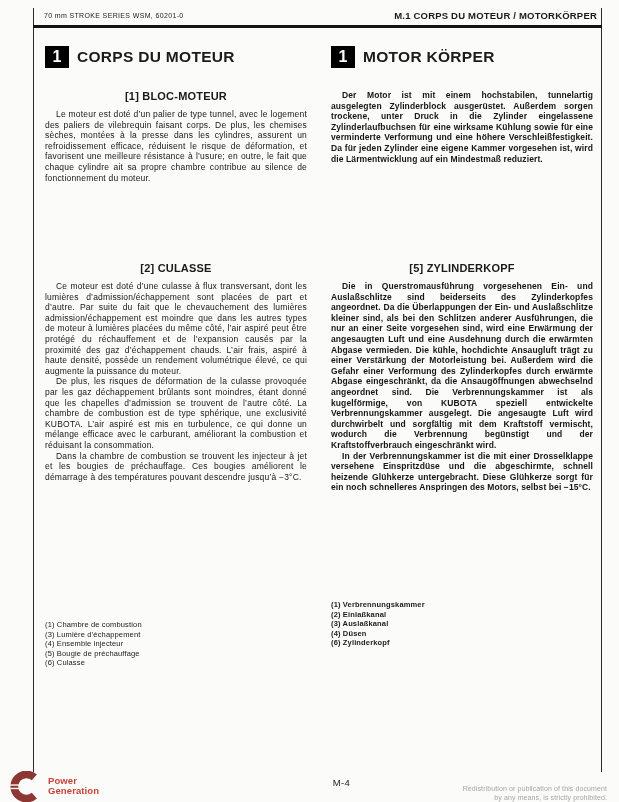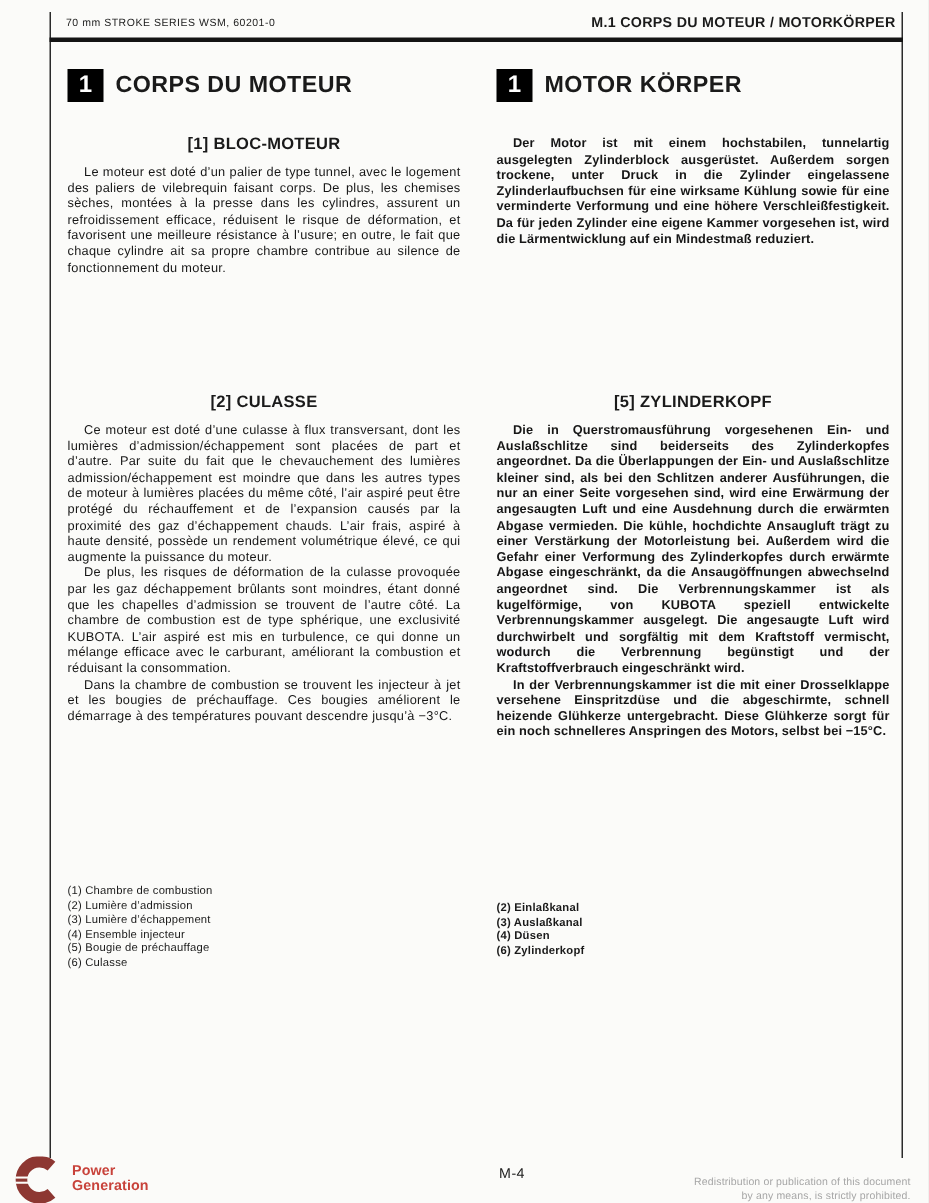--- a/index.html
+++ b/index.html
@@ -34,21 +34,21 @@
   .block { position:absolute; left:0; width:262px; }
   .block.b1 { top:46px; }
   .block.b2 { top:218px; }
   .sub-h { font-size:11px; font-weight:bold; letter-spacing:.2px; margin-bottom:7px;text-align:center; }
   .body-p {
     font-size:8.5px; line-height:10.6px; text-align:justify;
     text-indent:11px; letter-spacing:.2px; color:#161616;
   }
   .col.de .body-p { font-weight:bold; letter-spacing:.1px; }
   .legend { position:absolute; left:0; width:262px; }
-  .col.fr .legend { top:545px; }
+  .col.fr .legend { top:576px; }
   .col.de .legend { top:556px; }
   .legend-item { font-size:7.5px; line-height:9.5px; letter-spacing:.15px; }
   .col.de .legend-item { font-weight:bold; }
   .page-num {
     position:absolute; left:270px; top:777px; width:80px;
     text-align:right; font-size:9.5px; letter-spacing:.3px;
   }
   .logo { position:absolute; left:6px; top:771px; display:flex; align-items:flex-start; }
   .logo-word {
     margin-left:6px; margin-top:5px;
@@ -84,21 +84,20 @@
 
     <div class="block b2">
       <div class="sub-h">[2] CULASSE</div>
       <p class="body-p">Ce moteur est doté d’une culasse à flux transversant, dont les lumières d’admission/échappement sont placées de part et d’autre. Par suite du fait que le chevauchement des lumières admission/échappement est moindre que dans les autres types de moteur à lumières placées du même côté, l’air aspiré peut être protégé du réchauffement et de l’expansion causés par la proximité des gaz d’échappement chauds. L’air frais, aspiré à haute densité, possède un rendement volumétrique élevé, ce qui augmente la puissance du moteur.</p>
       <p class="body-p">De plus, les risques de déformation de la culasse provoquée par les gaz déchappement brûlants sont moindres, étant donné que les chapelles d’admission se trouvent de l’autre côté. La chambre de combustion est de type sphérique, une exclusivité KUBOTA. L’air aspiré est mis en turbulence, ce qui donne un mélange efficace avec le carburant, améliorant la combustion et réduisant la consommation.</p>
       <p class="body-p">Dans la chambre de combustion se trouvent les injecteur à jet et les bougies de préchauffage. Ces bougies améliorent le démarrage à des températures pouvant descendre jusqu’à −3°C.</p>
     </div>
 
     <div class="legend">
       <div class="legend-item">(1) Chambre de combustion</div>
-      <div class="legend-item">(2) Lumière d’admission</div>
       <div class="legend-item">(3) Lumière d’échappement</div>
       <div class="legend-item">(4) Ensemble injecteur</div>
       <div class="legend-item">(5) Bougie de préchauffage</div>
       <div class="legend-item">(6) Culasse</div>
     </div>
   </div>
 
   <div class="col de" lang="de">
     <div class="sec-head">
       <div class="num-box">1</div>
@@ -109,20 +108,21 @@
       <p class="body-p">Der Motor ist mit einem hochstabilen, tunnelartig ausgelegten Zylinderblock ausgerüstet. Außerdem sorgen trockene, unter Druck in die Zylinder eingelassene Zylinderlaufbuchsen für eine wirksame Kühlung sowie für eine verminderte Verformung und eine höhere Verschleißfestigkeit. Da für jeden Zylinder eine eigene Kammer vorgesehen ist, wird die Lärmentwicklung auf ein Mindestmaß reduziert.</p>
     </div>
 
     <div class="block b2">
       <div class="sub-h">[5] ZYLINDERKOPF</div>
       <p class="body-p">Die in Querstromausführung vorgesehenen Ein- und Auslaßschlitze sind beiderseits des Zylinderkopfes angeordnet. Da die Überlappungen der Ein- und Auslaßschlitze kleiner sind, als bei den Schlitzen anderer Ausführungen, die nur an einer Seite vorgesehen sind, wird eine Erwärmung der angesaugten Luft und eine Ausdehnung durch die erwärmten Abgase vermieden. Die kühle, hochdichte Ansaugluft trägt zu einer Verstärkung der Motorleistung bei. Außerdem wird die Gefahr einer Verformung des Zylinderkopfes durch erwärmte Abgase eingeschränkt, da die Ansaugöffnungen abwechselnd angeordnet sind. Die Verbrennungskammer ist als kugelförmige, von KUBOTA speziell entwickelte Verbrennungskammer ausgelegt. Die angesaugte Luft wird durchwirbelt und sorgfältig mit dem Kraftstoff vermischt, wodurch die Verbrennung begünstigt und der Kraftstoffverbrauch eingeschränkt wird.</p>
       <p class="body-p">In der Verbrennungskammer ist die mit einer Drosselklappe versehene Einspritzdüse und die abgeschirmte, schnell heizende Glühkerze untergebracht. Diese Glühkerze sorgt für ein noch schnelleres Anspringen des Motors, selbst bei −15°C.</p>
     </div>
 
     <div class="legend">
+      <div class="legend-item">(1) Verbrennungskammer</div>
       <div class="legend-item">(2) Einlaßkanal</div>
       <div class="legend-item">(3) Auslaßkanal</div>
       <div class="legend-item">(4) Düsen</div>
       <div class="legend-item">(6) Zylinderkopf</div>
     </div>
   </div>
 
   <div class="page-num">M-4</div>
 
   <div class="logo">

